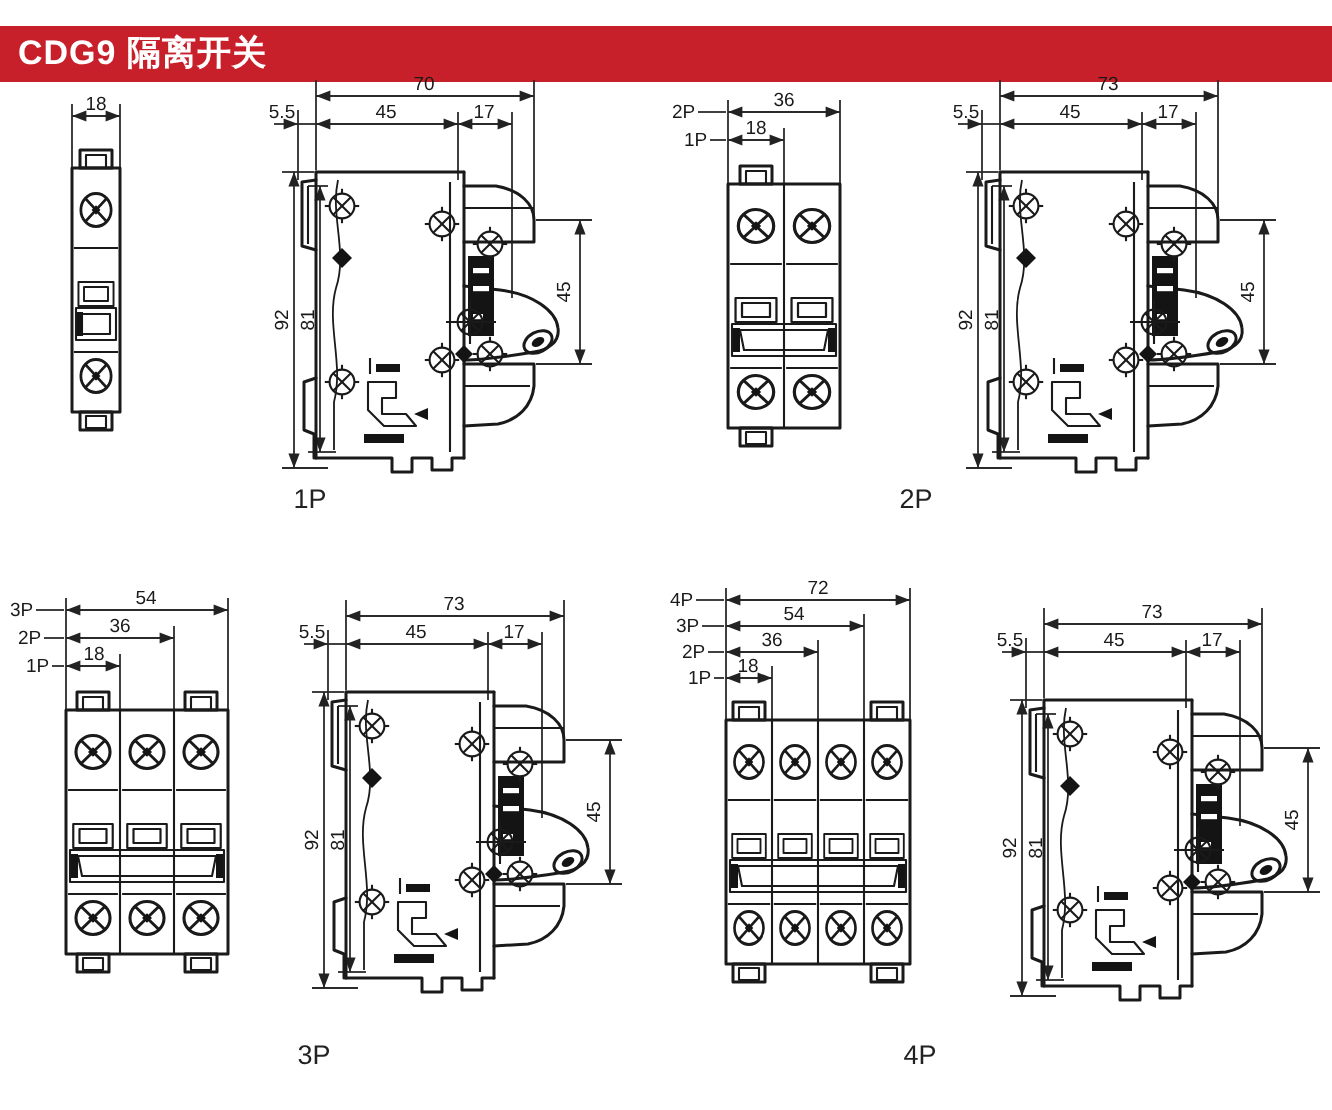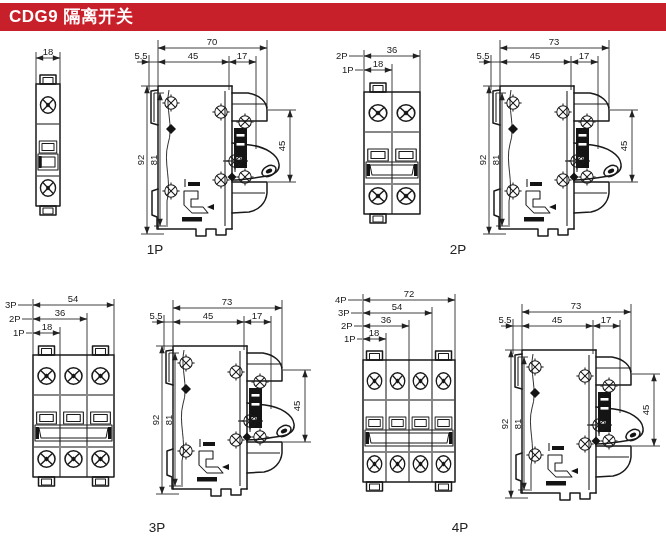--- a/index.html
+++ b/index.html
@@ -1,18 +1,18 @@
 <!DOCTYPE html>
 <html><head>
 <meta charset="utf-8">
 <style>
   html,body{margin:0;padding:0;background:#ffffff;}
   .stage{position:relative;width:666px;height:555px;background:#fff;overflow:hidden;
          font-family:"Liberation Sans",sans-serif;}
-  .banner{position:absolute;left:0;top:3px;width:666px;height:28px;background:#c8202a;}
+  .banner{position:absolute;left:0;top:13px;width:666px;height:28px;background:#c8202a;}
   .banner .title{color:#fff;font-weight:bold;font-size:17px;line-height:28px;padding-left:9px;
                  letter-spacing:.5px;}
   svg.draw{position:absolute;overflow:visible;}
   svg text{font-size:9.5px;fill:#1a1a1a;}
   .cap{position:absolute;width:100px;text-align:center;font-size:13.5px;color:#222;}
   .o{stroke:#1a1a1a;stroke-width:1.5;fill:none;stroke-linejoin:round;stroke-linecap:round;}
   .o2{stroke:#1a1a1a;stroke-width:1.05;fill:none;stroke-linejoin:round;}
   .d{stroke:#2b2b2b;stroke-width:0.9;fill:none;}
   .f{fill:#141414;stroke:none;}
   .w{fill:#fff;stroke:none;}

